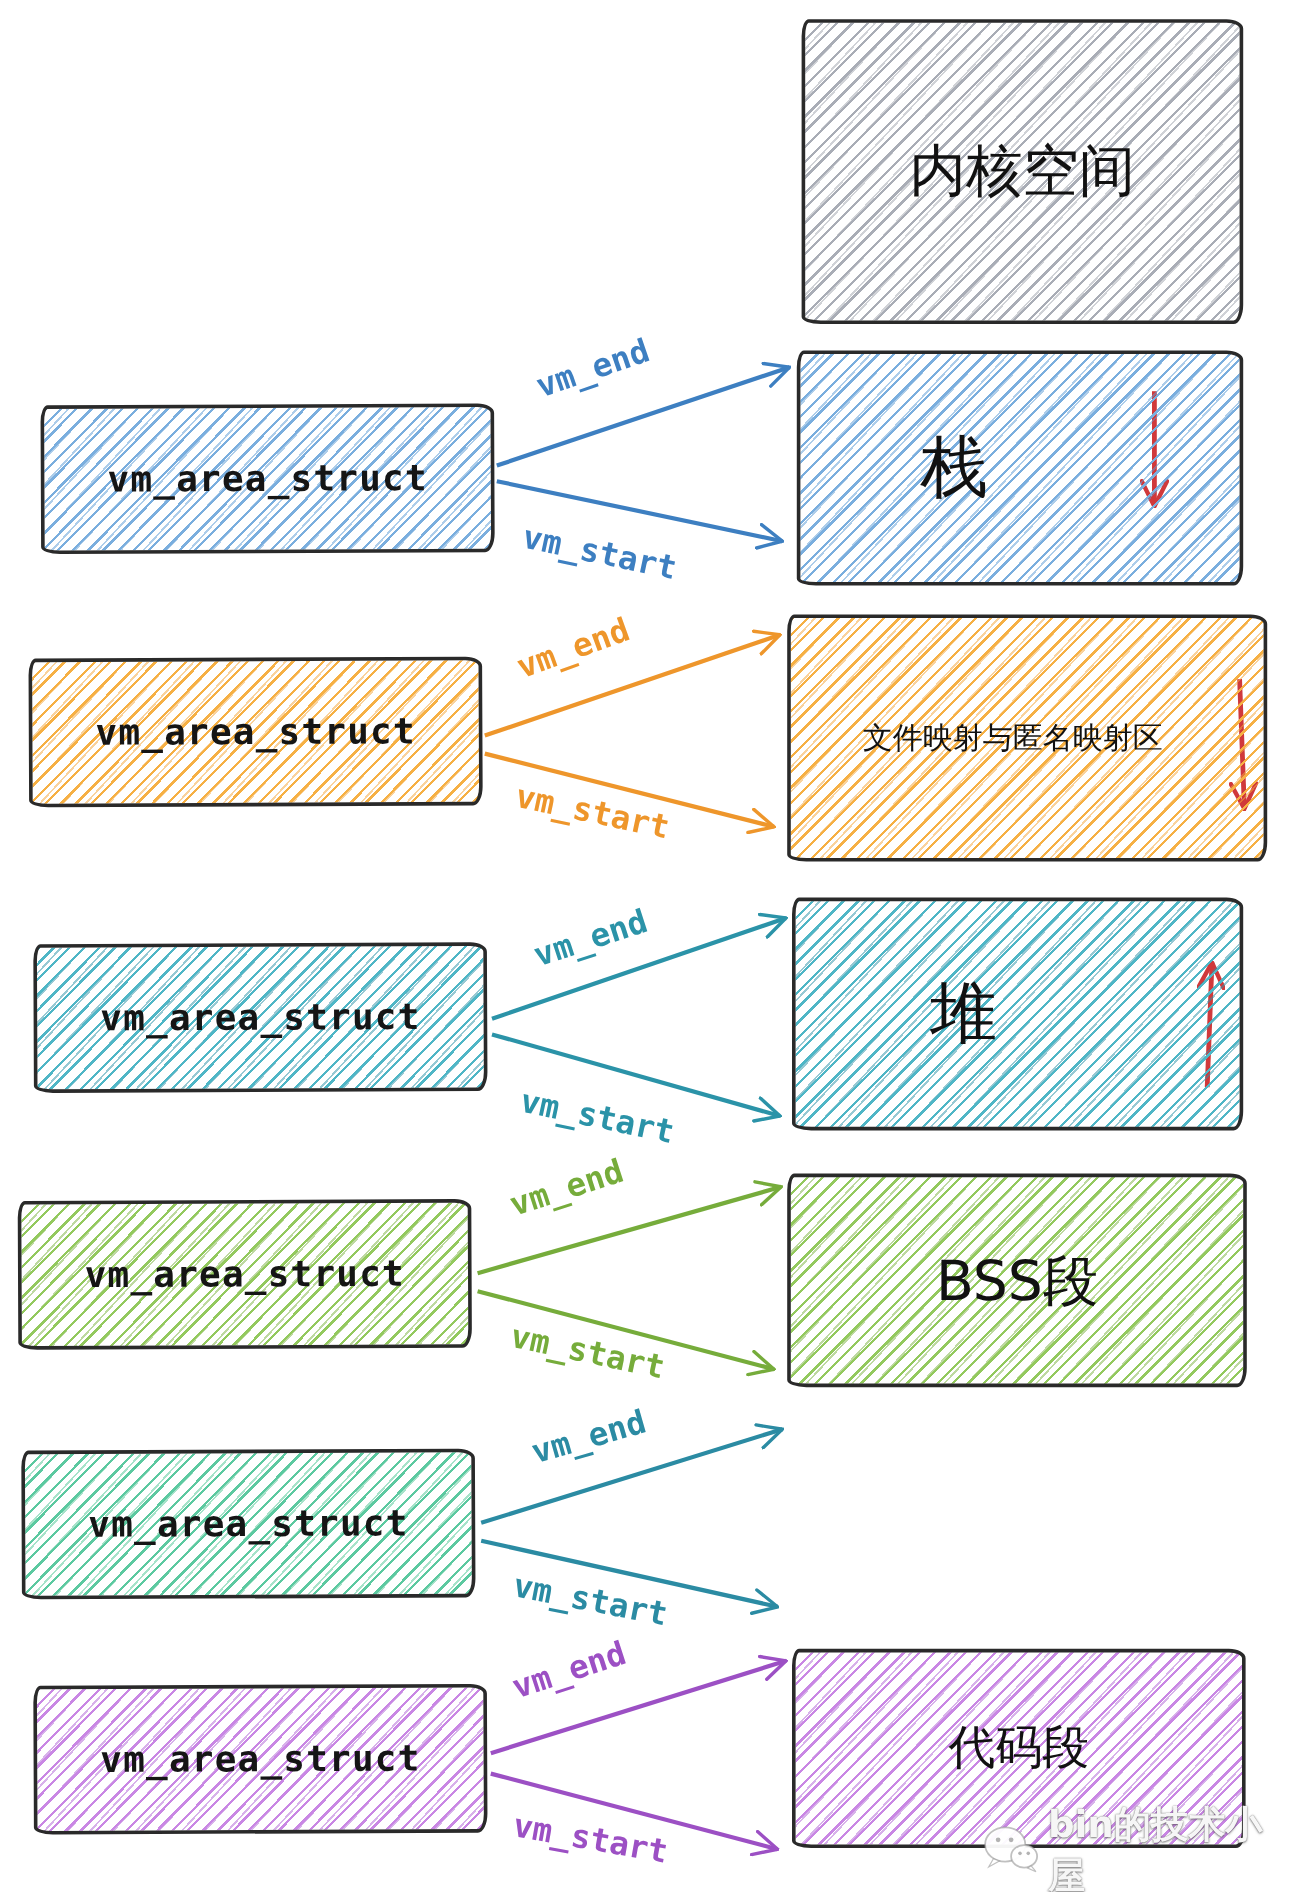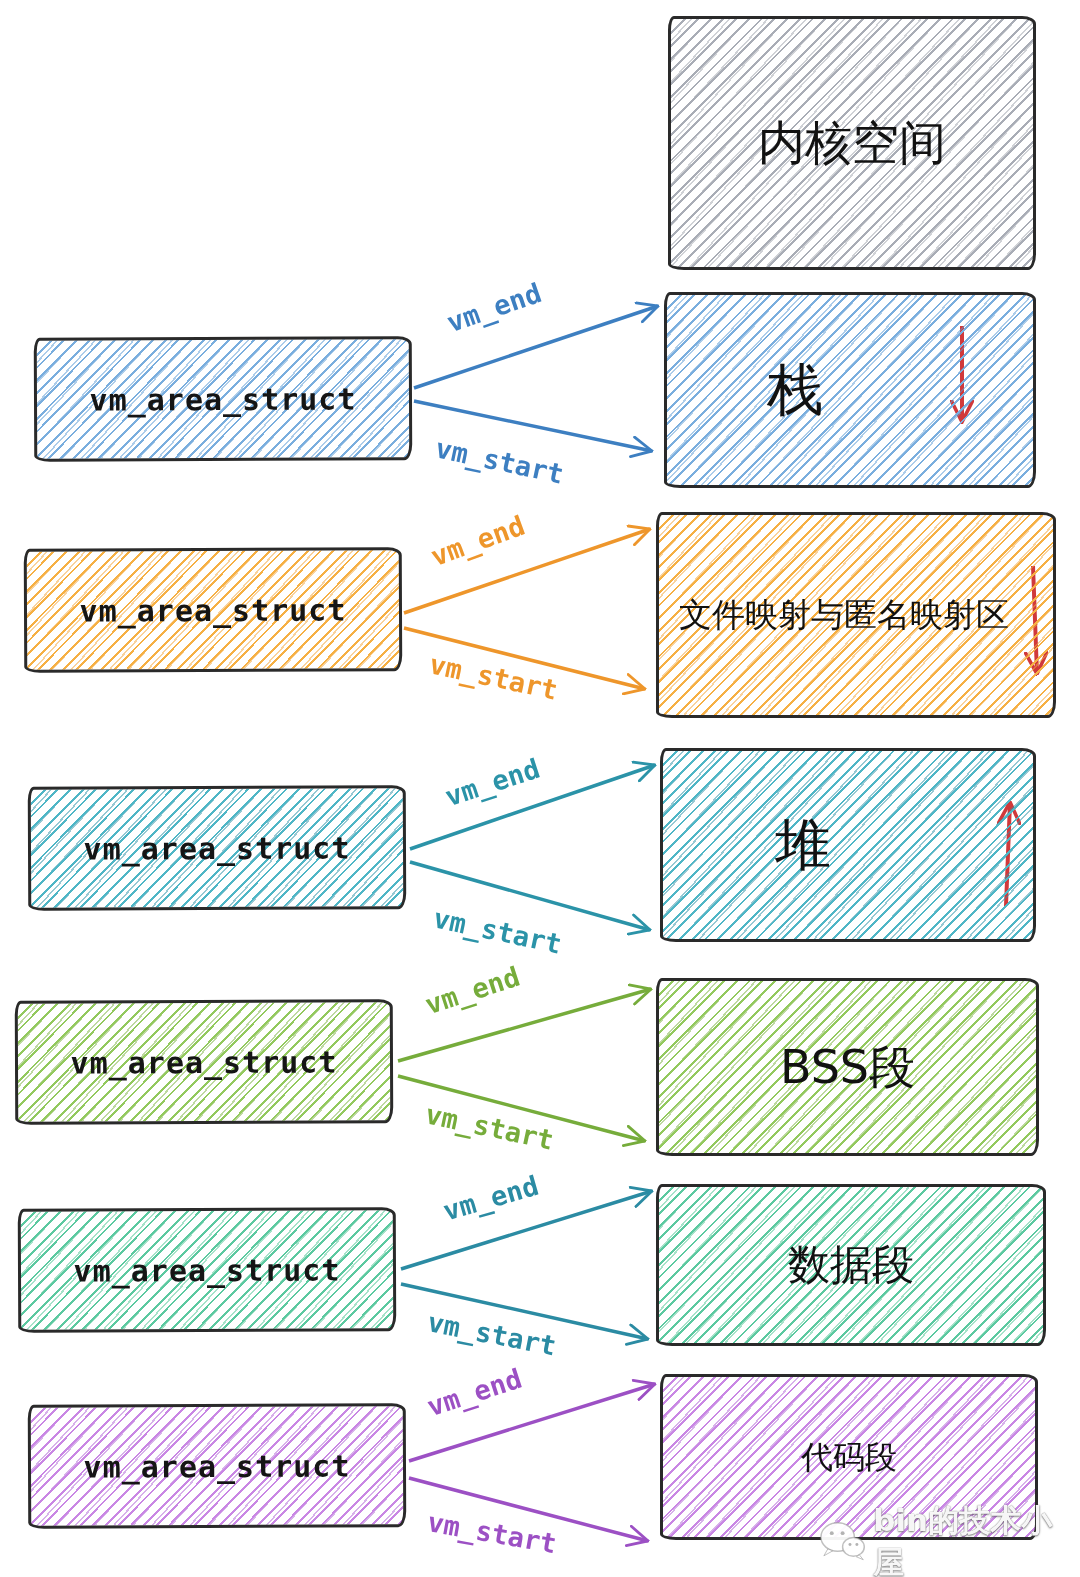--- a/index.html
+++ b/index.html
@@ -102,37 +102,34 @@
 
   <div class="box region hatch-gray" style="left:668px;top:16px;width:368px;height:254px">
     <span class="rlabel" style="font-size:47px">内核空间</span>
   </div>
 
   <div class="box region hatch-blue" style="left:664px;top:292px;width:372px;height:196px">
     <span class="rlabel" style="font-size:56px;margin-right:110px">栈</span>
   </div>
 
   <div class="box region hatch-orange" style="left:656px;top:512px;width:400px;height:206px">
-    <span class="rlabel" style="font-size:33px;margin-right:24px">文件映射与匿名映射区</span>
+    <span class="rlabel" style="font-size:25px;margin-right:24px">文件映射与匿名映射区</span>
   </div>
 
   <div class="box region hatch-teal" style="left:660px;top:748px;width:376px;height:194px">
     <span class="rlabel" style="font-size:56px;margin-right:90px">堆</span>
   </div>
 
   <div class="box region hatch-green" style="left:656px;top:978px;width:383px;height:178px">
     <span class="rlabel" style="font-size:46px">BSS段</span>
   </div>
 
-  <div class="box region hatch-mint" style="left:656px;top:1184px;width:390px;height:162px">
-    <span class="rlabel" style="font-size:42px">数据段</span>
-  </div>
 
   <div class="box region hatch-purple" style="left:660px;top:1374px;width:378px;height:166px">
-    <span class="rlabel" style="font-size:32px">代码段</span>
+    <span class="rlabel" style="font-size:39px">代码段</span>
   </div>
 
   <div class="box struct hatch-blue" style="left:34px;top:337px">
     <span class="slabel">vm_area_struct</span>
   </div>
   <div class="box struct hatch-orange" style="left:24px;top:548px">
     <span class="slabel">vm_area_struct</span>
   </div>
   <div class="box struct hatch-teal" style="left:28px;top:786px">
     <span class="slabel">vm_area_struct</span>

